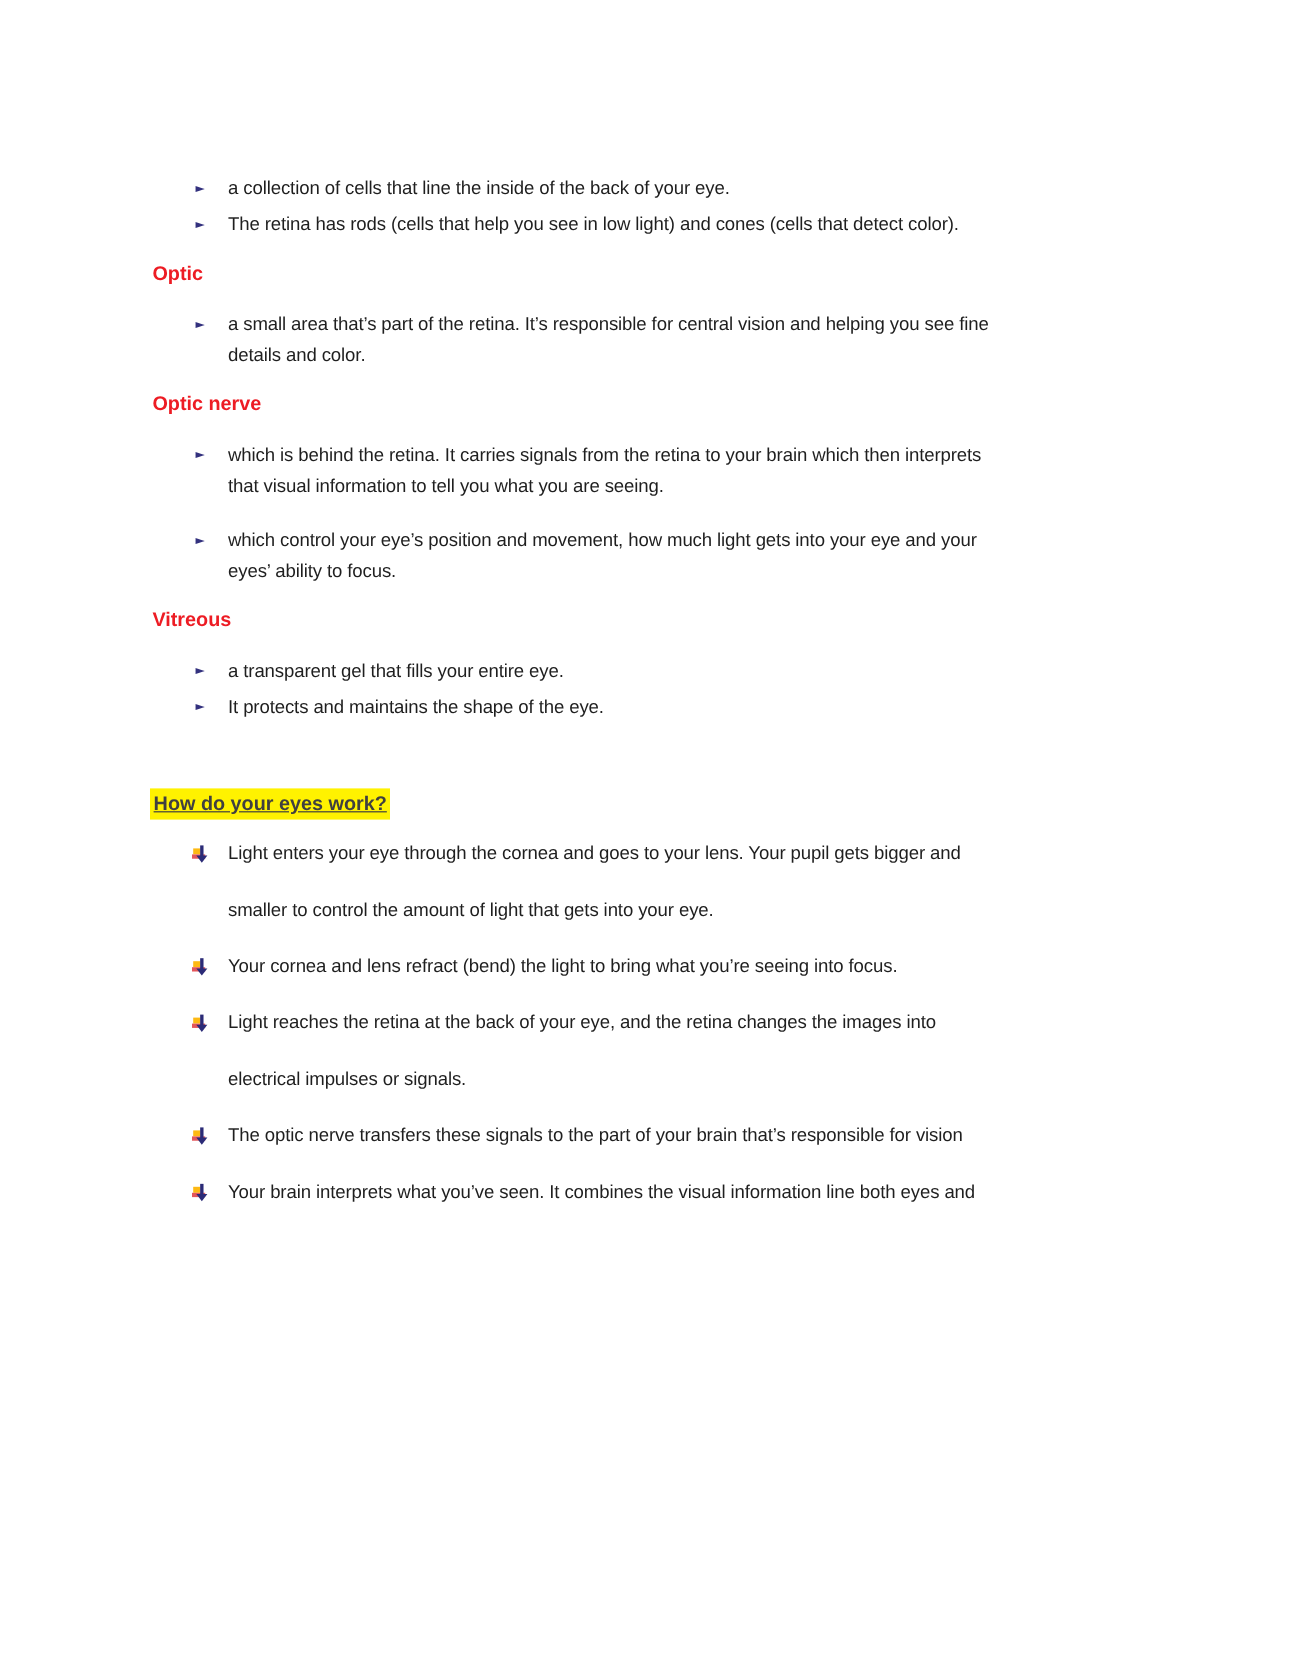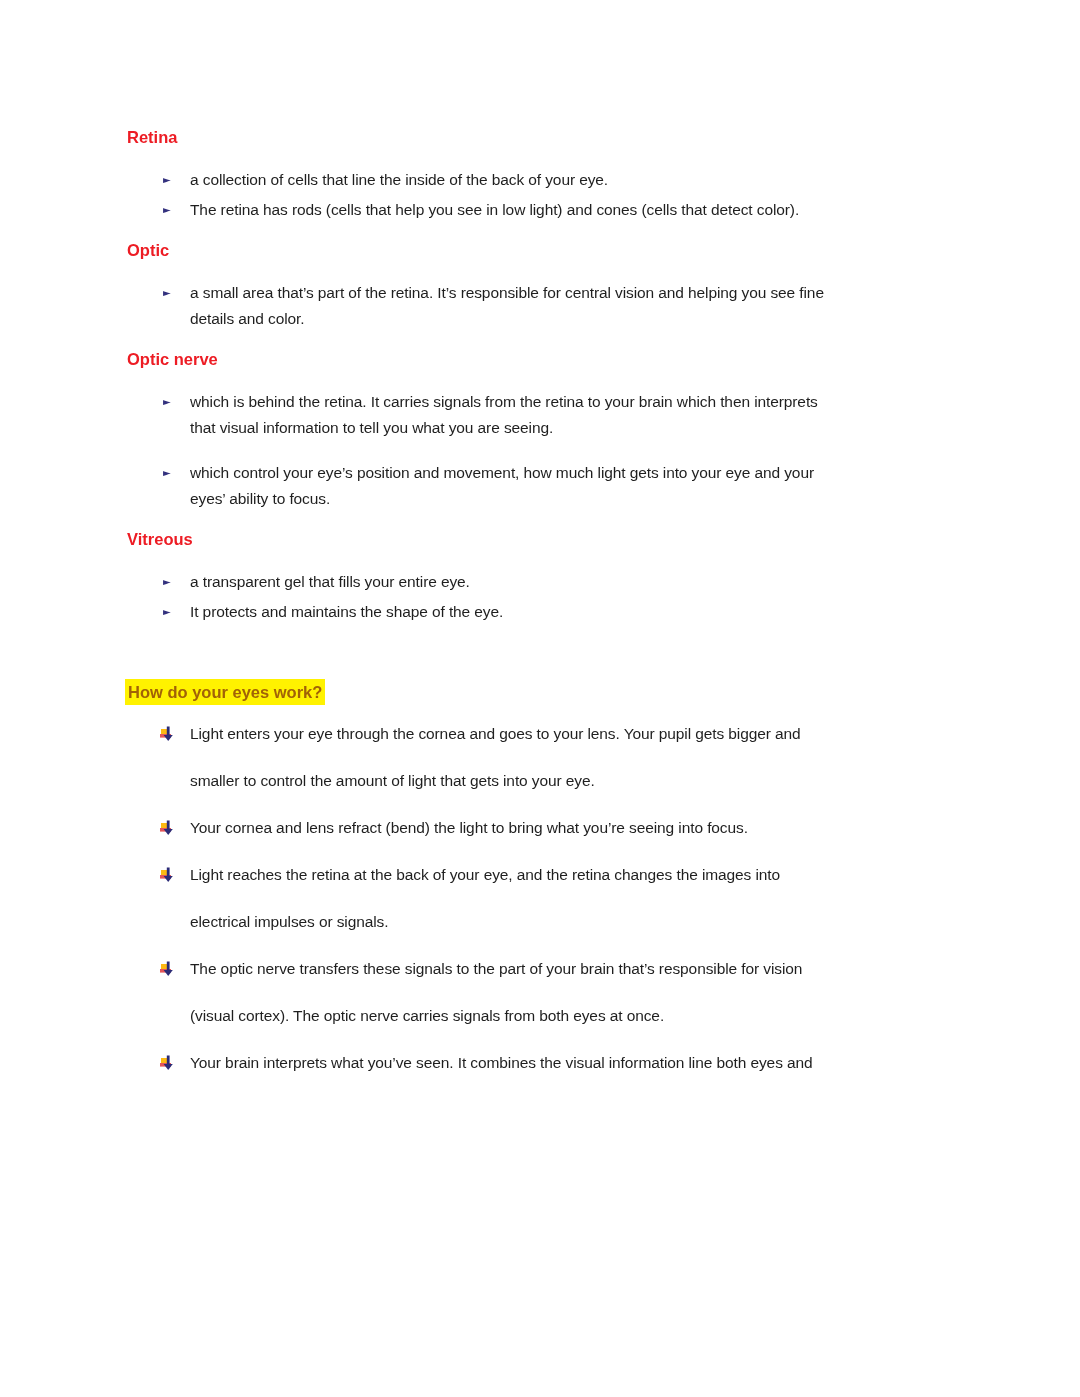--- a/index.html
+++ b/index.html
@@ -47,25 +47,26 @@
     color: #33317e;
     font-family: "DejaVu Sans", sans-serif;
   }
   .hl-heading {
     margin: 54px 0 0 -2px;
     font-size: 0;
   }
   .hl-heading span {
     display: inline-block;
     background: #fff200;
-    color: #a16207;
+    color: #404040;
     font-weight: bold;
     font-size: 16.5px;
     line-height: 22px;
     padding: 2px 3px;
+    text-decoration: underline;
   }
   ul.steps {
     list-style: none;
     margin: 5px 0 0 0;
     padding: 0 0 0 63px;
   }
   ul.steps li { position: relative; margin: 0; }
   ul.steps .ln { line-height: 47px; }
   .arrow-wrap {
     position: absolute;
@@ -74,21 +75,20 @@
     width: 16px;
     height: 16px;
   }
   .arrow-wrap svg { display: block; }
 </style>
 </head>
 <body>
 
 <div class="page">
 
-  <h2 class="sec-heading first">Retina</h2>
   <ul class="plist">
     <li>
       <span class="ptr">►</span>
       <div class="txt">
           <div class="ln">a collection of cells that line the inside of the back of your eye.</div>
         </div>
     </li>
     <li>
       <span class="ptr">►</span>
       <div class="txt">
@@ -195,21 +195,20 @@
       <span class="arrow-wrap">
         <svg width="16" height="16" viewBox="0 0 16 16" xmlns="http://www.w3.org/2000/svg">
           <rect x="1" y="3" width="6" height="5" fill="#FDB913"></rect>
           <rect x="0" y="8" width="11" height="3.6" fill="#E4565A"></rect>
           <rect x="6.8" y="0.5" width="2.8" height="9" fill="#2B2B77"></rect>
           <polygon points="3.6,9 12.8,9 8.2,15" fill="#2B2B77"></polygon>
         </svg>
       </span>
       <div class="txt">
         <div class="ln">The optic nerve transfers these signals to the part of your brain that’s responsible for vision</div>
-        <div class="ln">(visual cortex). The optic nerve carries signals from both eyes at once.</div>
       </div>
     </li>
     <li>
       <span class="arrow-wrap">
         <svg width="16" height="16" viewBox="0 0 16 16" xmlns="http://www.w3.org/2000/svg">
           <rect x="1" y="3" width="6" height="5" fill="#FDB913"></rect>
           <rect x="0" y="8" width="11" height="3.6" fill="#E4565A"></rect>
           <rect x="6.8" y="0.5" width="2.8" height="9" fill="#2B2B77"></rect>
           <polygon points="3.6,9 12.8,9 8.2,15" fill="#2B2B77"></polygon>
         </svg>

